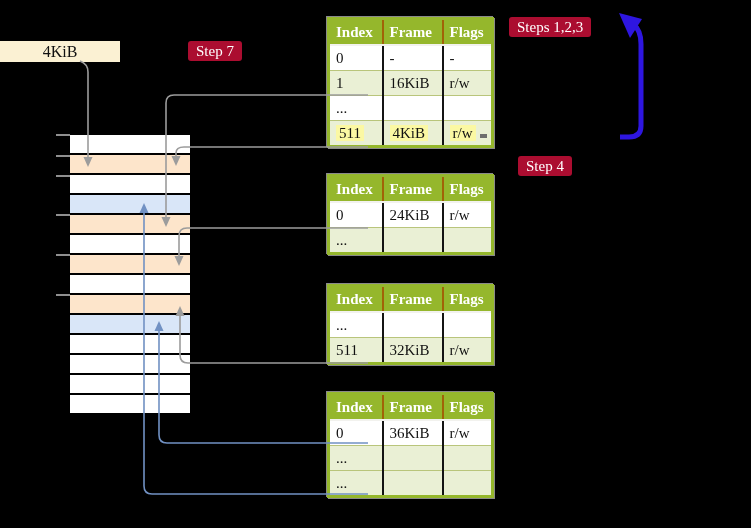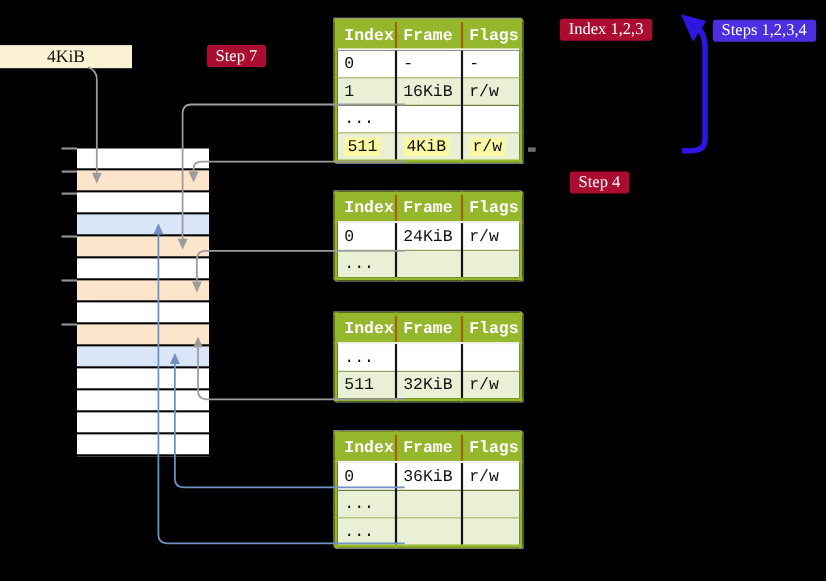--- a/index.html
+++ b/index.html
@@ -25,24 +25,24 @@
   #b-step0{left:188px;top:41px;}
   #b-steps123{left:509px;top:17px;}
   #b-steps1234{left:648px;top:18px;}
   #b-step4{left:518px;top:156px;text-align:right;}
   
   .memcol{position:absolute;left:70px;top:135px;width:120px;}
   .mrow{height:18px;border-bottom:2px solid #000;}
   .tick{position:absolute;left:56px;width:14px;height:2px;background:#8f8f8f;}
   
   table.pt{
-    position:absolute;left:304px;border-collapse:collapse;table-layout:fixed;
+    position:absolute;left:327px;border-collapse:collapse;table-layout:fixed;
     border:3px solid var(--table-header-green);
     box-shadow:1px 1px 0 #8a8a8a,-1px -1px 0 #8a8a8a;
-    font-size:15px;color:#111;font-family:Liberation Mono, monospace;
+    font-size:15px;color:#111;
   }
   .pt col.c1{width:54px}.pt col.c2{width:60px}.pt col.c3{width:50px}
   .pt th{
     background:var(--table-header-green);color:#fff;font-weight:bold;
     text-align:left;height:24px;padding:0 0 0 6px;font-size:15px;
     border-bottom:2px solid #f2f2ee;
   }
   .pt th + th{border-left:2px solid #a16207;}
   .pt td{height:24px;padding:0 0 0 6px;border-top:1.5px solid var(--table-border-olive);overflow:hidden;white-space:nowrap;}
   .pt td + td{border-left:2px solid #141414;}
@@ -66,24 +66,21 @@
 <div class="stage">
 
   <div class="labelbox">
     <span>4KiB</span>
   </div>
 
   <div class="badge badge-red" id="b-step0">
     <span>Step 7</span>
   </div>
   <div class="badge badge-red" id="b-steps123">
-    <span>Index 1,2,3</span>
-  </div>
-  <div class="badge badge-blue" id="b-steps1234">
-    <span>Steps 1,2,3,4</span>
+    <span>Steps 1,2,3</span>
   </div>
   <div class="badge badge-red" id="b-step4">
     <span>Step 4</span>
   </div>
 
   <div class="memcol">
     <div class="mrow" style="background-color: rgb(255, 255, 255);"></div>
     <div class="mrow" style="background-color: rgb(253, 229, 203);"></div>
     <div class="mrow" style="background-color: rgb(255, 255, 255);"></div>
     <div class="mrow" style="background-color: rgb(217, 230, 248);"></div>

